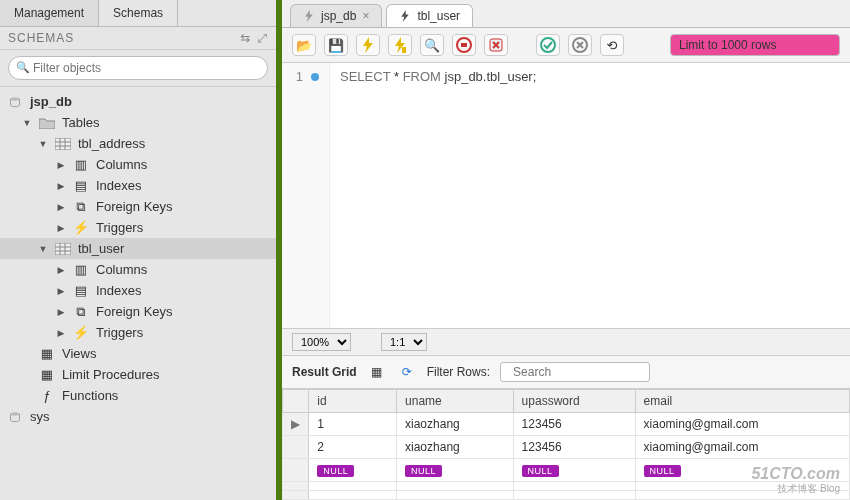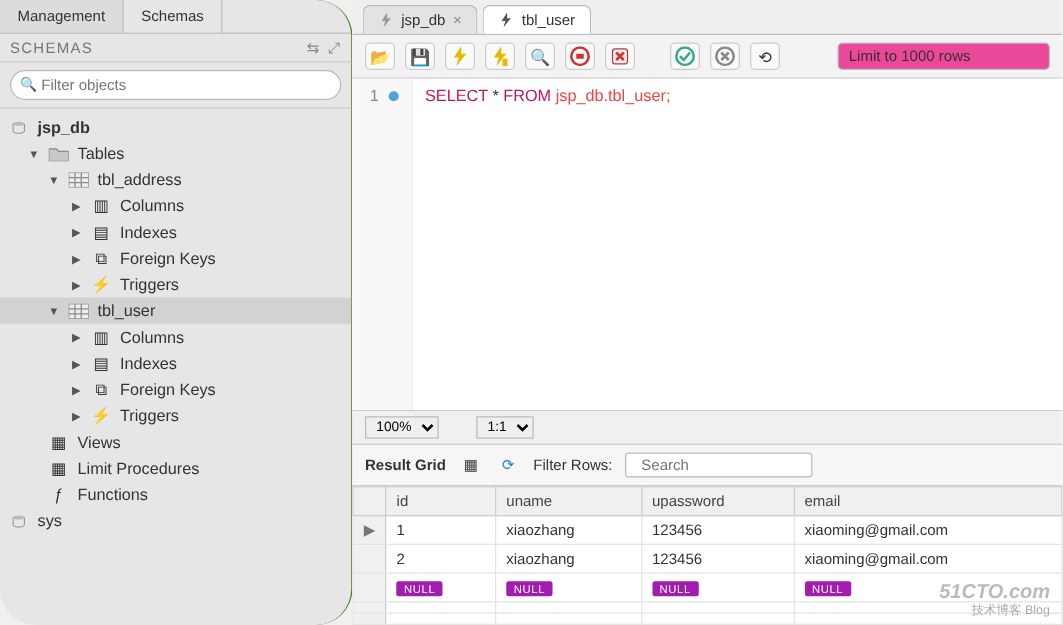--- a/index.html
+++ b/index.html
@@ -1,18 +1,18 @@
 <!DOCTYPE html>
 <html><head>
 <meta charset="utf-8">
 <style>
   * { box-sizing: border-box; margin: 0; padding: 0; font-family: -apple-system, "Helvetica Neue", Arial, sans-serif; }
   body { width: 850px; height: 500px; background: #f0f0f0; overflow: hidden; font-size: 13px; color: #333; }
   .app { display: flex; width: 100%; height: 100%; }
-  .sidebar { width: 282px; background: #e6e6e6; border-right: 1px solid #4d7c0f; display: flex; flex-direction: column; border-radius: 29px; }
+  .sidebar { width: 282px; background: #e6e6e6; border-right: 6px solid #4d7c0f; display: flex; flex-direction: column; }
   .side-tabs { display: flex; border-bottom: 1px solid #bbb; }
   .side-tab { padding: 6px 14px; border-right: 1px solid #bbb; background: #dcdcdc; font-size: 12px; cursor: pointer; }
   .side-tab.active { background: #e6e6e6; }
   .schemas-head { display: flex; align-items: center; padding: 4px 8px; color: #777; font-size: 12px; letter-spacing: 1px; border-bottom: 1px solid #ccc; }
   .schemas-head .sp { margin-left: auto; display:flex; gap:6px; color:#888; }
   .schemas-head .sp span { cursor:pointer; }
   .filter-wrap { padding: 6px 8px; border-bottom: 1px solid #ccc; }
   .filter-input { width: 100%; padding: 4px 8px 4px 24px; border: 1px solid #bbb; border-radius: 12px; background: #fff; font-size: 12px; }
   .filter-box { position: relative; }
   .filter-box .mag { position: absolute; left: 8px; top: 5px; color: #888; font-size: 11px; }
@@ -37,22 +37,22 @@
   .toolbar { display:flex; align-items:center; gap:8px; padding:6px 10px; border-bottom:1px solid #ccc; background:#f3f3f3; }
   .tbtn { width:24px; height:22px; border:1px solid #ccc; border-radius:4px; background:#fafafa; display:flex; align-items:center; justify-content:center; cursor:pointer; }
   .limit-box { margin-left:auto; }
   .limit-select { border:1px solid #bbb; border-radius:4px; padding:3px 18px 3px 8px; background:#ec4899; font-size:12px; min-width:170px; }
 
   .editor { display:flex; background:#fff; flex:1; min-height:120px; border-bottom:1px solid #ccc; }
   .gutter { width:48px; text-align:right; padding:6px 10px 0 0; background:#f8f8f8; color:#888; font-family: Menlo, monospace; font-size:13px; border-right:1px solid #eee; }
   .gutter .ln { display:flex; justify-content:flex-end; align-items:center; gap:8px; }
   .dot { width:8px; height:8px; border-radius:50%; background:#4aa3e0; display:inline-block; }
   .code { padding:6px 10px; font-family: Menlo, monospace; font-size:13px; white-space:pre; }
-  .kw { color:#be185d;margin-top:16px; }
-  .ident { color:#ef4444; }
+  .kw { color:#737373;margin-top:16px; }
+  .ident { color:#404040; }
 
   .status-strip { display:flex; gap:30px; padding:4px 10px; background:#f0f0f0; border-bottom:1px solid #ccc; font-size:12px; }
   .status-strip select { border:1px solid #bbb; font-size:11px; padding:1px 4px; }
 
   .results-bar { display:flex; align-items:center; gap:10px; padding:6px 10px; background:#f6f6f6; border-bottom:1px solid #ccc; font-size:12px; }
   .results-bar strong { font-weight:bold; }
   .r-icon { width:20px; height:18px; display:flex; align-items:center; justify-content:center; cursor:pointer; }
   .r-search { border:1px solid #bbb; border-radius:3px; padding:2px 12px; font-size:12px; width:150px; }
   .results-bar .edit-group { margin-left:auto; display:flex; align-items:center; gap:6px; }
 

